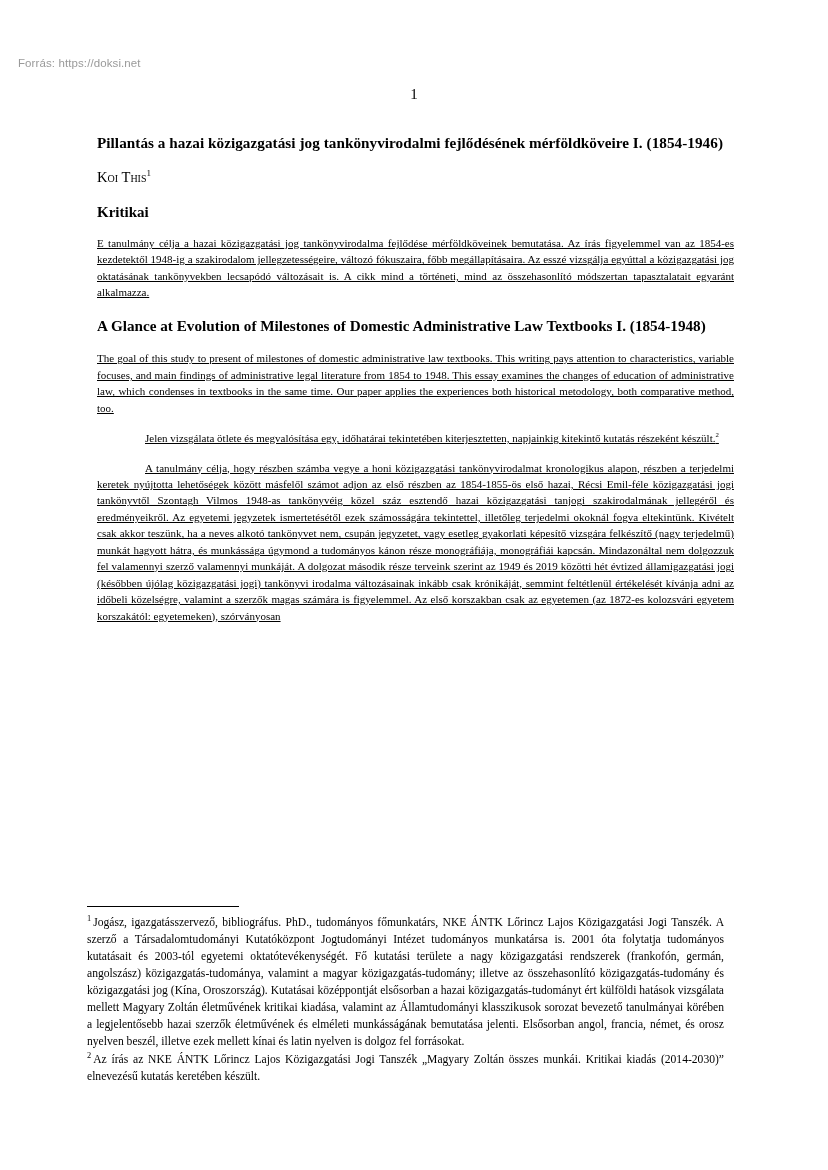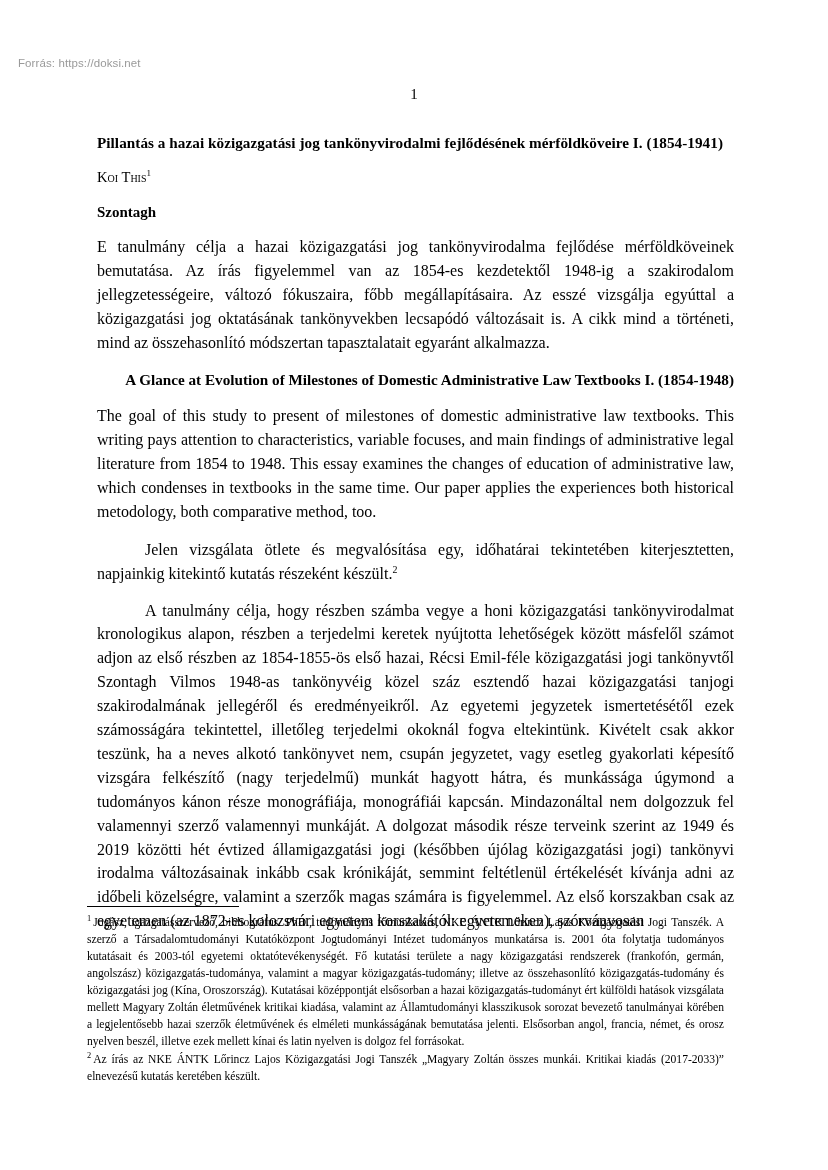--- a/index.html
+++ b/index.html
@@ -80,29 +80,30 @@
     font-size: 15px;
     margin: 0 0 13px 0;
     line-height: 1.3;
   }
 
   .en-title {
     font-weight: bold;
     font-size: 15.2px;
     line-height: 1.42;
     margin: 0 0 14px 0;
-    text-align: right;
+    text-align: left;
   }
 
   p.body {
-    font-size: 16px;
+    font-size: 11px;
     line-height: 1.495;
     text-align: justify;
     text-align-last: left;
     margin: 0 0 14px 0;
+    text-decoration: underline;
   }
 
   p.body.indent { text-indent: 48px; }
   p.body.tight { margin-bottom: 13px; }
 
   p.body sup {
     font-size: 0.62em;
     vertical-align: super;
     line-height: 0;
   }
@@ -141,27 +142,27 @@
 <body>
 
 <div class="page">
 
   <div class="watermark">Forrás: https://doksi.net</div>
 
   <div class="page-number">1</div>
 
   <div class="content">
 
-    <h1 class="doc-title">Pillantás a hazai közigazgatási jog tankönyvirodalmi fejlődésének mérföldköveire I. (1854-1941)</h1>
+    <h1 class="doc-title">Pillantás a hazai közigazgatási jog tankönyvirodalmi fejlődésének mérföldköveire I. (1854-1946)</h1>
 
     <div class="author">
       <span>Koi This</span><sup>1</sup>
     </div>
 
-    <h2 class="section-head">Szontagh</h2>
+    <h2 class="section-head">Kritikai</h2>
 
     <p class="body">E tanulmány célja a hazai közigazgatási jog tankönyvirodalma fejlődése mérföldköveinek bemutatása. Az írás figyelemmel van az 1854-es kezdetektől 1948-ig a szakirodalom jellegzetességeire, változó fókuszaira, főbb megállapításaira. Az esszé vizsgálja egyúttal a közigazgatási jog oktatásának tankönyvekben lecsapódó változásait is. A cikk mind a történeti, mind az összehasonlító módszertan tapasztalatait egyaránt alkalmazza.</p>
 
     <h2 class="en-title">A Glance at Evolution of Milestones of Domestic Administrative Law Textbooks I. (1854-1948)</h2>
 
     <p class="body">The goal of this study to present of milestones of domestic administrative law textbooks. This writing pays attention to characteristics, variable focuses, and main findings of administrative legal literature from 1854 to 1948. This essay examines the changes of education of administrative law, which condenses in textbooks in the same time. Our paper applies the experiences both historical metodology, both comparative method, too.</p>
 
     <p class="body indent tight">
       <span>Jelen vizsgálata ötlete és megvalósítása egy, időhatárai tekintetében kiterjesztetten, napjainkig kitekintő kutatás részeként készült.</span><sup>2</sup>
     </p>
@@ -172,18 +173,18 @@
 
   <div class="footnotes">
 
     <div class="fn-rule"></div>
 
     <p class="footnote">
       <sup>1</sup><span>Jogász, igazgatásszervező, bibliográfus. PhD., tudományos főmunkatárs, NKE ÁNTK Lőrincz Lajos Közigazgatási Jogi Tanszék. A szerző a Társadalomtudományi Kutatóközpont Jogtudományi Intézet tudományos munkatársa is. 2001 óta folytatja tudományos kutatásait és 2003-tól egyetemi oktatótevékenységét. Fő kutatási területe a nagy közigazgatási rendszerek (frankofón, germán, angolszász) közigazgatás-tudománya, valamint a magyar közigazgatás-tudomány; illetve az összehasonlító közigazgatás-tudomány és közigazgatási jog (Kína, Oroszország). Kutatásai középpontját elsősorban a hazai közigazgatás-tudományt ért külföldi hatások vizsgálata mellett Magyary Zoltán életművének kritikai kiadása, valamint az Államtudományi klasszikusok sorozat bevezető tanulmányai körében a legjelentősebb hazai szerzők életművének és elméleti munkásságának bemutatása jelenti. Elsősorban angol, francia, német, és orosz nyelven beszél, illetve ezek mellett kínai és latin nyelven is dolgoz fel forrásokat.</span>
     </p>
 
     <p class="footnote">
-      <sup>2</sup><span>Az írás az NKE ÁNTK Lőrincz Lajos Közigazgatási Jogi Tanszék „Magyary Zoltán összes munkái. Kritikai kiadás (2017-2033)” elnevezésű kutatás keretében készült.</span>
+      <sup>2</sup><span>Az írás az NKE ÁNTK Lőrincz Lajos Közigazgatási Jogi Tanszék „Magyary Zoltán összes munkái. Kritikai kiadás (2014-2030)” elnevezésű kutatás keretében készült.</span>
     </p>
 
   </div>
 
 </div>
 
 </body></html>

